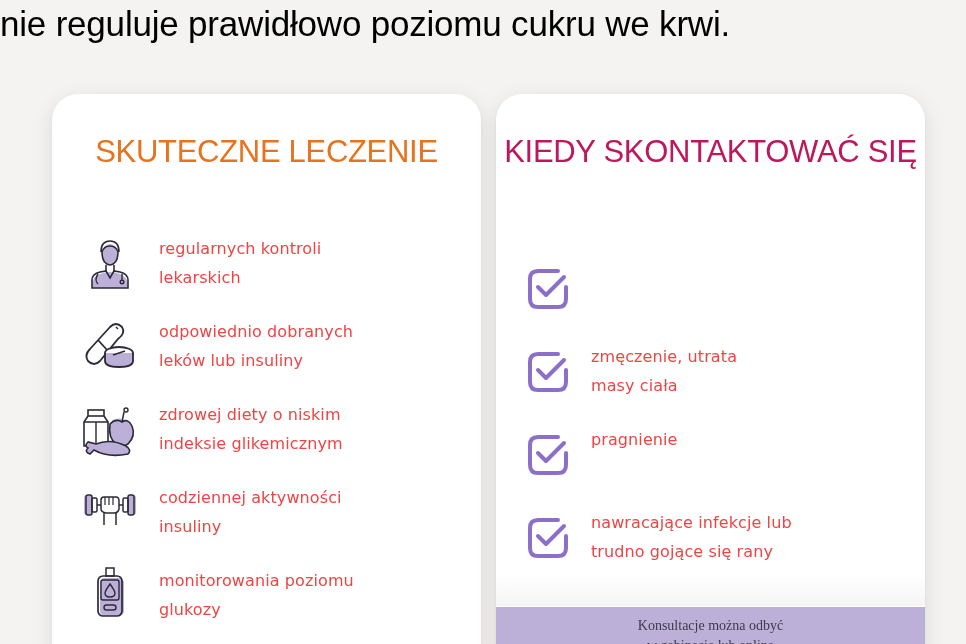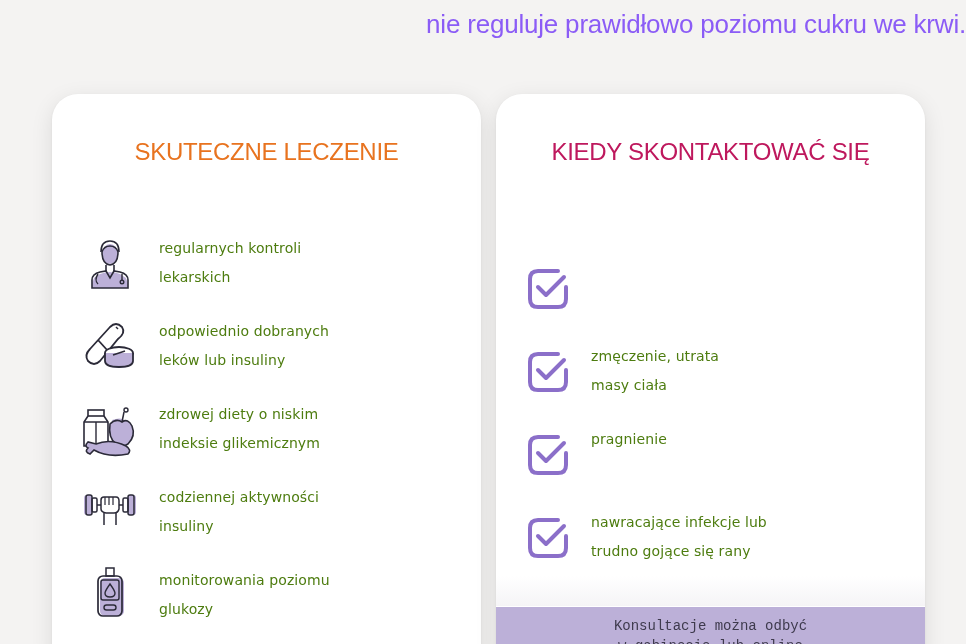--- a/index.html
+++ b/index.html
@@ -5,83 +5,83 @@
   * { box-sizing: border-box; margin: 0; padding: 0; }
   html, body {
     width: 966px; height: 644px; overflow: hidden;
     background: #f4f3f2;
     font-family: "DejaVu Sans", "Liberation Sans", sans-serif;
     color: #2b2a38;
   }
   .page { position: relative; width: 966px; height: 644px; }
   .headline {
     position: absolute; top: 0; left: 0; width: 966px;
-    text-align: right;
+    text-align: left;
     font-family: "Liberation Sans", sans-serif;
-    font-size: 26px; line-height: 44px;
-    color: #8b5cf6;
+    font-size: 35px; line-height: 44px;
+    color: #000000;
     letter-spacing: -0.2px;
     top: 2px;
   }
   .card {
     position: absolute; top: 94px;
     width: 429px; height: 580px;
     background: #ffffff;
     border-radius: 26px;
     box-shadow: 0 6px 22px rgba(0,0,0,0.10), 0 1px 3px rgba(0,0,0,0.05);
     overflow: hidden;
   }
   .card.left { left: 52px; }
   .card.right { left: 496px; }
 
   .card-title {
     position: absolute; left: 0; width: 100%;
     text-align: center;
     font-family: "Liberation Sans", sans-serif;
-    font-size: 24px; line-height: 32px;
+    font-size: 31px; line-height: 32px;
     letter-spacing: -0.3px;
   }
   .orange { color: #e8731f; }
   .dark { color: #be185d; }
 
   .left .card-title { top: 42px; }
   .right .card-title { top: 42px; }
 
   .item {
     position: absolute; left: 0; width: 100%;
     display: flex; align-items: flex-start;
   }
   .item .icon {
     position: absolute;
     width: 56px; height: 56px;
   }
   .item .text {
     position: absolute;
     font-family: "DejaVu Sans", sans-serif;
-    font-size: 14px; line-height: 29px;
-    color: #4d7c0f;
+    font-size: 16px; line-height: 29px;
+    color: #ef4444;
     white-space: nowrap;
     letter-spacing: 0.1px;
   }
   .left .item .icon { left: 30px; }
   .left .item .text { left: 107px; }
 
   .right .item .icon { left: 28px; top: 6px; width: 48px; height: 48px; }
   .right .item .text { left: 95px; }
 
   .banner {
     position: absolute; left: 0; bottom: 0;
     width: 100%; height: 70px;
     background: #bcb0d8;
     text-align: center;
     padding-top: 9px;
   }
   .banner-line {
     display: block;
-    font-family: Liberation Mono, monospace;
+    font-family: Liberation Serif, serif;
     font-size: 14px; line-height: 20px;
     color: #3e3a4d;
   }
   .right-fade {
     position: absolute; left: 0; width: 100%;
     top: 482px; height: 30px;
     background: linear-gradient(to bottom, rgba(255,255,255,0), rgba(245,244,246,1));
   }
 </style>
 </head>

